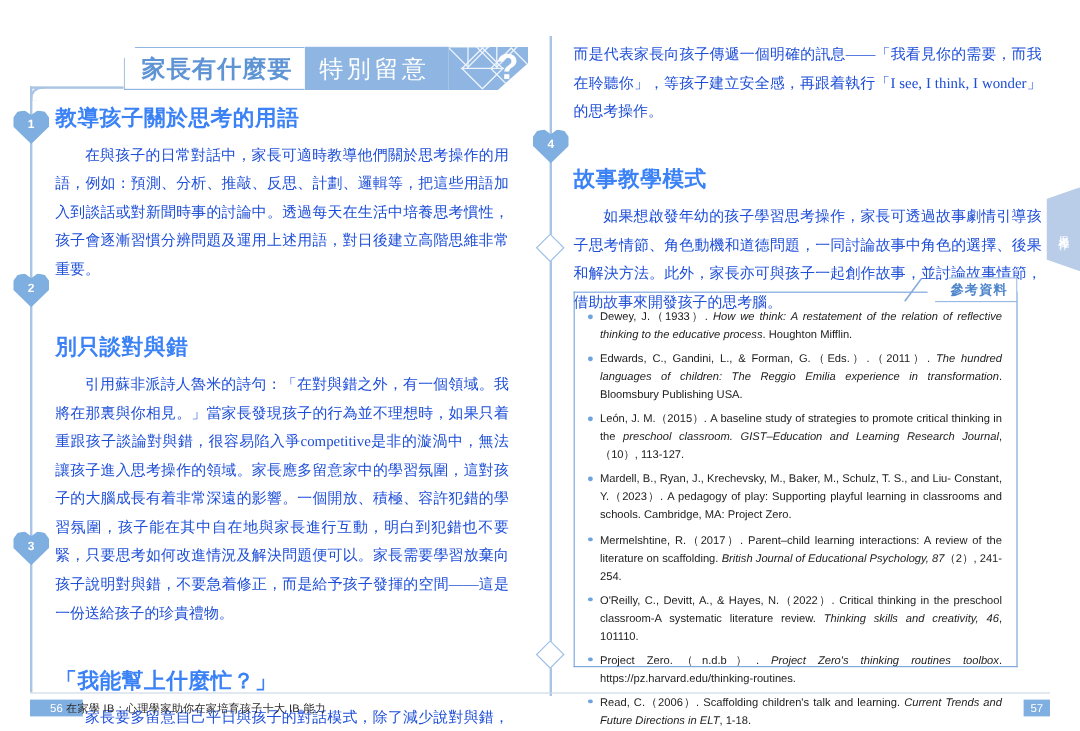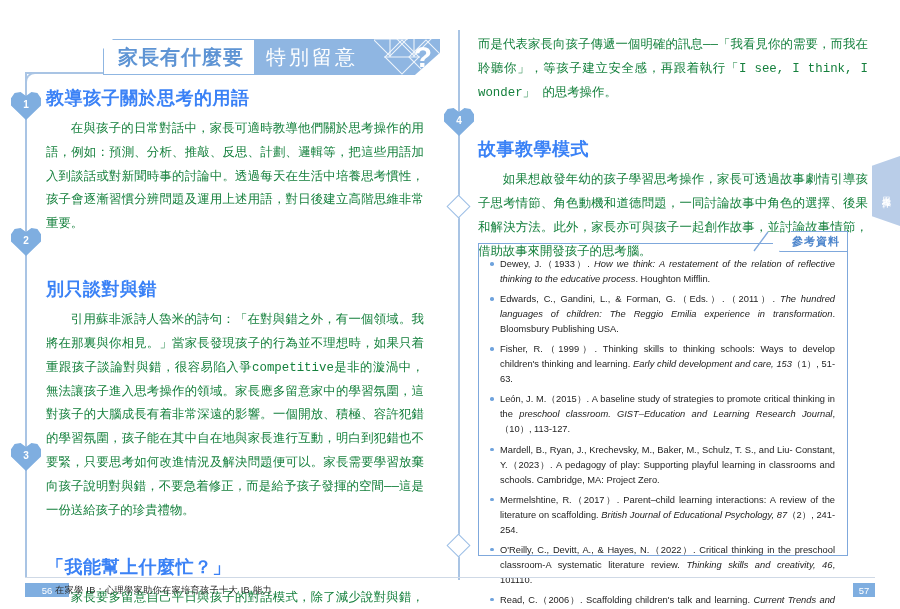--- a/index.html
+++ b/index.html
@@ -139,25 +139,25 @@
     font-size: 18px;
     font-weight: bold;
     color: #3b82f6;
     margin: 0 0 8px 0;
     letter-spacing: 0.5px;
     font-family: "Liberation Sans", "DejaVu Sans", sans-serif;
   }
   p.body {
     font-size: 12.4px;
     line-height: 1.92;
-    color: #15803d;
+    color: #1d4ed8;
     text-align: justify;
     text-indent: 2em;
     margin: 0 0 14px 0;
-    font-family: Liberation Mono, monospace;
+    font-family: Liberation Serif, serif;
   }
   p.body.cont { text-indent: 0; }
   .gap1 { height: 26px; }
   .gap2 { height: 18px; }
 
   
   .ref-wrap {
     position: absolute;
     left: 478px; top: 243px;
     width: 370px;
@@ -347,25 +347,25 @@
     <div class="ref-tab-lead">
       <svg width="16" height="21" viewBox="0 0 16 21">
         <line x1="1" y1="20" x2="15" y2="1" stroke="#7FA8DC" stroke-width="1.3"></line>
       </svg>
     </div>
     <div class="ref-tab">參考資料</div>
     <div class="ref-box">
       <ul class="refs">
         <li>Dewey, J.（1933）. <i>How we think: A restatement of the relation of reflective thinking to the educative process</i>. Houghton Mifflin.</li>
         <li>Edwards, C., Gandini, L., &amp; Forman, G.（Eds.）.（2011）. <i>The hundred languages of children: The Reggio Emilia experience in transformation</i>. Bloomsbury Publishing USA.</li>
-        <li>Fisher, R.（1999）. Thinking skills to thinking schools: Ways to develop children's thinking and learning. <i>Early child development and care, 153</i>（1）, 51-63.</li>
         <li>León, J. M.（2015）. A baseline study of strategies to promote critical thinking in the <i>preschool classroom. GIST–Education and Learning Research Journal</i>,（10）, 113-127.</li>
         <li>Mardell, B., Ryan, J., Krechevsky, M., Baker, M., Schulz, T. S., and Liu- Constant, Y.（2023）. A pedagogy of play: Supporting playful learning in classrooms and schools. Cambridge, MA: Project Zero.</li>
         <li>Mermelshtine, R.（2017）. Parent–child learning interactions: A review of the literature on scaffolding. <i>British Journal of Educational Psychology, 87</i>（2）, 241-254.</li>
         <li>O'Reilly, C., Devitt, A., &amp; Hayes, N.（2022）. Critical thinking in the preschool classroom-A systematic literature review. <i>Thinking skills and creativity, 46</i>, 101110.</li>
+        <li>Project Zero.（n.d.b）. <i>Project Zero's thinking routines toolbox</i>. https://pz.harvard.edu/thinking-routines.</li>
         <li>Read, C.（2006）. Scaffolding children's talk and learning. <i>Current Trends and Future Directions in ELT</i>, 1-18.</li>
 
       </ul>
     </div>
   </div>
 
   <div class="side-tab">
     <span>思考操作</span>
   </div>
 

